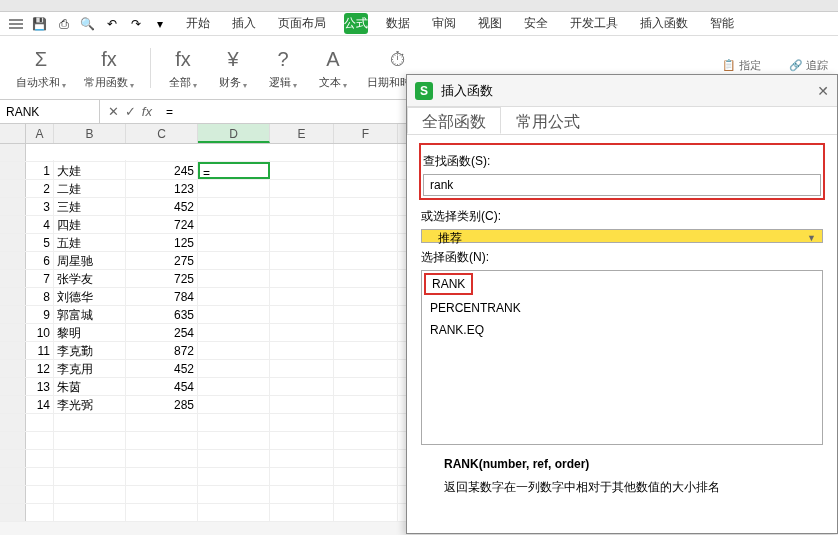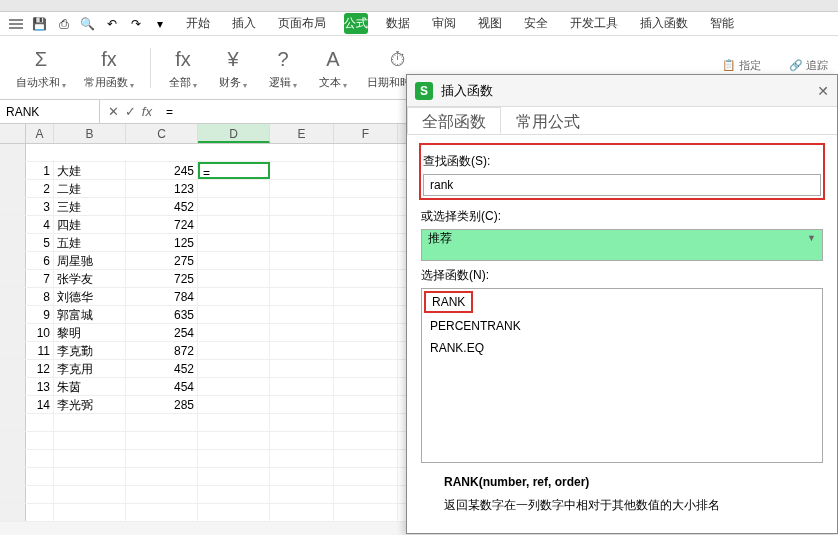--- a/index.html
+++ b/index.html
@@ -51,21 +51,21 @@
 .dialog { position: absolute; top: 74px; right: 0; width: 432px; height: 460px; background: #fff; border: 1px solid #888; box-shadow: -2px 2px 8px rgba(0,0,0,0.2); }
 .dlg-title { height: 32px; background: #f5f5f5; border-bottom: 1px solid #ddd; display: flex; align-items: center; padding: 0 8px; font-size: 13px; gap: 8px; }
 .dlg-logo { width: 18px; height: 18px; background: #22a83f; border-radius: 3px; display: flex; align-items: center; justify-content: center; color: #fff; font-weight: bold; font-size: 12px; }
 .dlg-close { margin-left: auto; font-size: 14px; color: #666; cursor: pointer; }
 .dlg-tabs { display: flex; height: 28px; border-bottom: 1px solid #ddd; }
 .dlg-tab { padding: 0 14px; font-size: 16px; line-height: 28px; border: 1px solid transparent; color: #555; cursor: pointer; }
 .dlg-tab.active { border: 1px solid #ddd; border-bottom: 1px solid #fff; background: #fff; position: relative; top: 0; }
 .dlg-body { padding: 10px 14px; font-size: 12px; }
 .dlg-label { margin: 6px 0 4px; }
 .dlg-input { width: 100%; height: 22px; border: 1px solid #aaa; padding: 0 6px; font-size: 12px; }
-.dlg-select { width: 100%; height: 32px; border: 1px solid #aaa; background: #86efac; font-size: 12px; padding: 0 6px; position: relative; }
+.dlg-select { width: 100%; height: 14px; border: 1px solid #aaa; background: #fde047; font-size: 12px; padding: 0 16px; position: relative; }
 .dlg-select::after { content: '▼'; position: absolute; right: 6px; top: 3px; font-size: 9px; color: #666; }
 .dlg-list { width: 100%; height: 175px; border: 1px solid #aaa; background: #fff; overflow-y: auto; }
 .dlg-list-item { padding: 4px 8px; font-size: 12px; cursor: pointer; }
 .dlg-desc { margin-top: 12px; font-size: 12px; margin-left: 23px; }
 .dlg-desc-title { font-weight: bold; margin-bottom: 8px; }
 
 .red-box { border: 2px solid #d9302b; padding: 2px; margin: -2px; }
 .red-box-list { border: 2px solid #d9302b; display: inline-block; padding: 2px 6px; margin: -2px -6px; }
 
 .top-right-extras { position: absolute; top: 58px; right: 10px; display: flex; gap: 28px; font-size: 11px; color: #666; align-items: center; }

